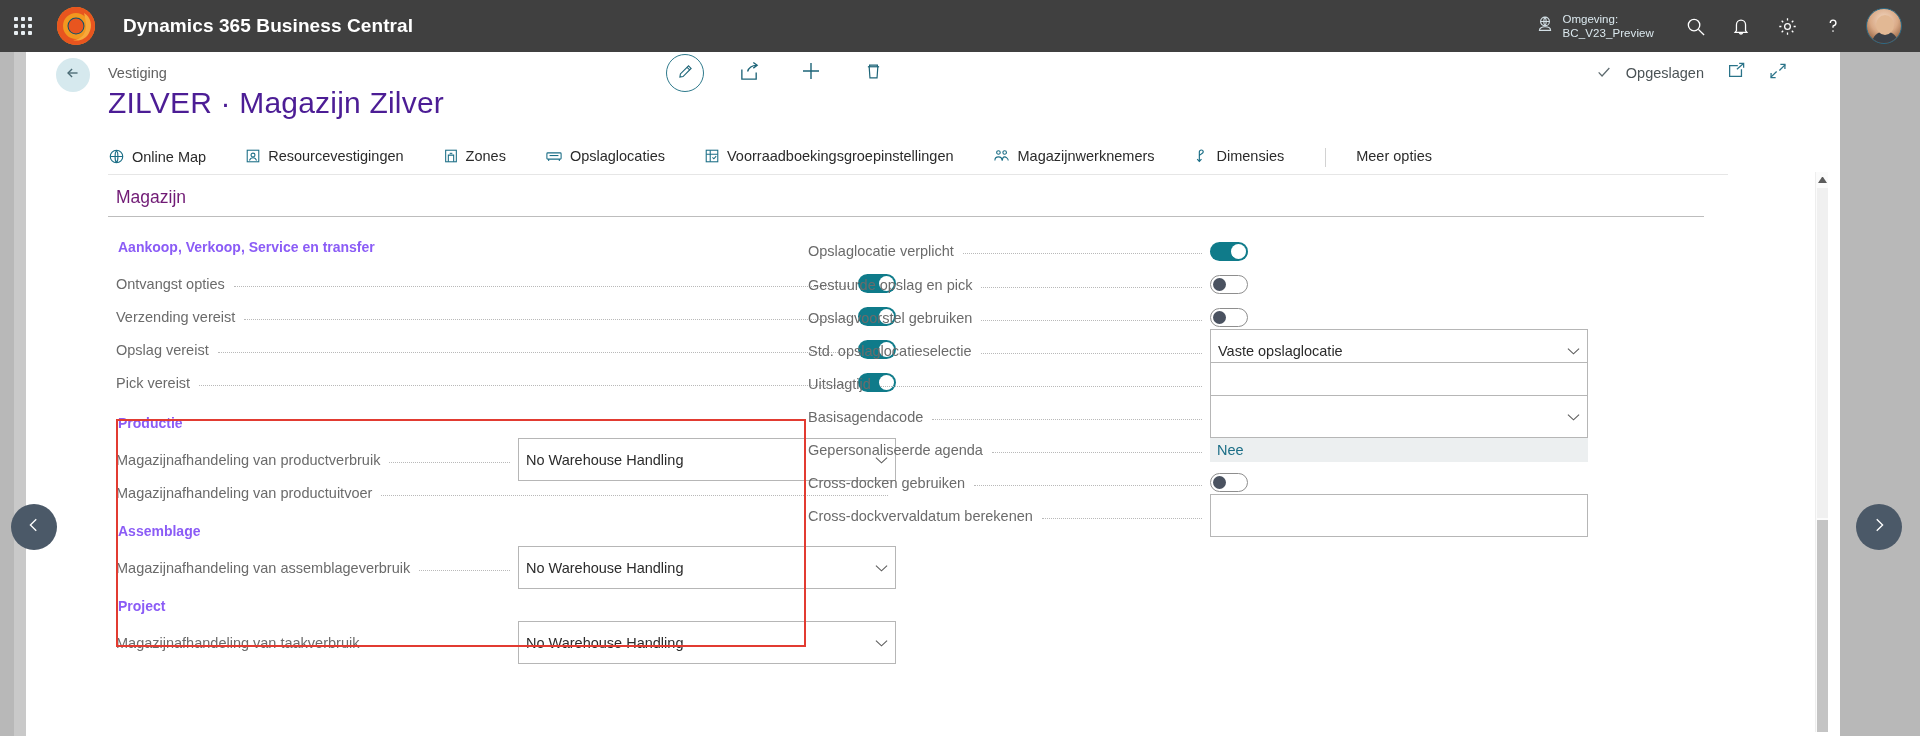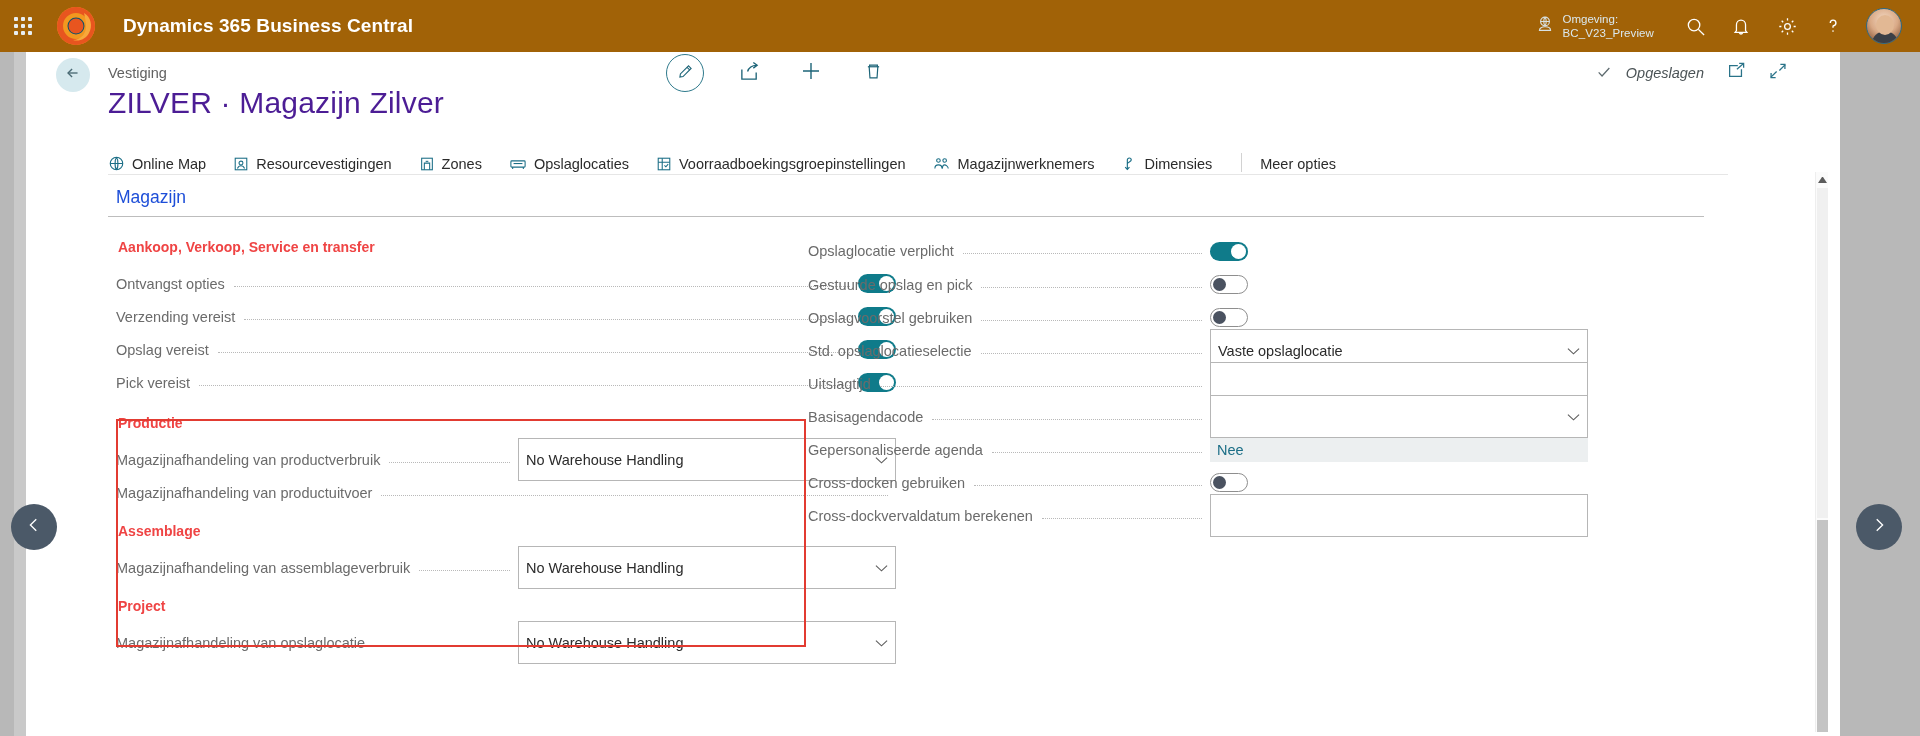--- a/index.html
+++ b/index.html
@@ -6,21 +6,21 @@
   html, body {
     width: 1920px; height: 736px;
     font-family: "Liberation Sans", sans-serif;
     background: #b8b8b8;
     overflow: hidden;
   }
 
   
   .topbar {
     position: absolute; left: 0; top: 0; width: 1920px; height: 52px;
-    background: #a16207; display: flex; align-items: center;
+    background: #404040; display: flex; align-items: center;
   }
   .waffle { width: 46px; display: flex; justify-content: center; }
   .waffle-grid { display: grid; grid-template-columns: repeat(3, 4px);
     grid-template-rows: repeat(3, 4px); gap: 3px; }
   .waffle-grid i { display: block; width: 4px; height: 4px; background: #e8eef2; border-radius: 1px; }
   .brandlogo { width: 44px; height: 44px; margin-left: 8px; position: relative; }
   .brandlogo svg { display: block; }
   .apptitle {
     color: #ffffff; font-size: 19px; font-weight: bold; margin-left: 25px;
     letter-spacing: .1px;
@@ -74,59 +74,59 @@
     display: flex; align-items: center; gap: 28px;
   }
   .cmd-edit {
     width: 38px; height: 38px; border-radius: 50%; border: 1.4px solid #2f7a8c;
     display: flex; align-items: center; justify-content: center; color: #1d6478;
   }
   .cmd-ico { width: 34px; height: 38px; display:flex; align-items:center; justify-content:center; color: #1d6478; }
   .cmd-right {
     position: absolute; right: 52px; top: 0; height: 42px; display: flex; align-items: center; gap: 22px;
   }
-  .saved { display: flex; align-items: center; color: #4b5356; font-size: 14.5px; gap: 14px; font-style: italic; }
+  .saved { display: flex; align-items: center; color: #4b5356; font-size: 14.5px; gap: 14px; }
   .saved .chk { color: #5d6a6e; }
   .cr-ico { color: #2a7389; display:flex; align-items:center; }
 
   
   .pagetitle {
     position: absolute; left: 82px; top: 34px; font-size: 30px; color: #4c1d95; font-weight: 400;
     letter-spacing: .2px;
   }
 
   
   .actionbar {
-    position: absolute; left: 82px; top: 88px; width: 1620px; height: 32px;
-    display: flex; align-items: flex-end; gap: 4px;
+    position: absolute; left: 82px; top: 96px; width: 1620px; height: 32px;
+    display: flex; align-items: flex-start; gap: 16px;
   }
   .act {
     display: flex; align-items: center; gap: 7px; font-size: 14.5px; color: #2b2b2b;
     padding: 0 11px 0 0; margin-right: 12px; white-space: nowrap;
   }
   .act .ai { color: #1b6e86; display: flex; align-items: center; }
   .act-sep { width: 1px; height: 19px; background: #d2d2d2; margin: 0 14px 0 2px; }
   .act-more { font-size: 14.5px; color: #2b2b2b; }
   .actionbar-rule {
     position: absolute; left: 82px; top: 122px; width: 1620px; height: 1px; background: #e6e6e6;
   }
 
   
   .content {
     position: absolute; left: 82px; top: 124px; width: 1700px; height: 560px; overflow: hidden;
   }
-  .sect-title { font-size: 17.5px; color: #1d4ed8; padding: 11px 0 8px 8px; }
+  .sect-title { font-size: 17.5px; color: #701a75; padding: 11px 0 8px 8px; }
   .sect-rule { width: 1596px; height: 1px; background: #bdbdbd; }
 
   .cols { position: relative; margin-top: 17px; }
   .col { position: absolute; top: 0; width: 780px; }
   .col-l { left: 8px; }
   .col-r { left: 700px; }
 
-  .grp { font-size: 14px; font-weight: bold; color: #ef4444; padding: 5px 0 12px 2px; }
+  .grp { font-size: 14px; font-weight: bold; color: #8b5cf6; padding: 5px 0 12px 2px; }
 
   .row { display: flex; align-items: center; height: 33px; }
   .row .lbl { font-size: 14.5px; color: #6b6b6b; white-space: nowrap; }
   .row .dots {
     flex: 1; border-bottom: 1.6px dotted #b9b9b9; margin: 0 8px 5px 9px; height: 11px; min-width: 10px;
   }
 
   
   .col-l .ctl-wrap { width: 382px; display: flex; align-items: center; }
   .col-r .ctl-wrap { width: 378px; display: flex; align-items: center; }
@@ -492,21 +492,21 @@
               <svg width="13" height="9" viewBox="0 0 14 9" fill="none" stroke="#5d5d5d" stroke-width="1.2">
                   <path d="M1 1.5L7 7l6-5.5"></path>
                 </svg>
             </span>
           </span>
         </div>
 
         <div class="grp" style="padding-top:14px">Project</div>
 
         <div class="row">
-          <span class="lbl">Magazijnafhandeling van opslaglocatie</span>
+          <span class="lbl">Magazijnafhandeling van taakverbruik</span>
           <span class="dots"></span>
           <span class="field wide">
             <span>No Warehouse Handling</span>
             <span class="caret">
               <svg width="13" height="9" viewBox="0 0 14 9" fill="none" stroke="#5d5d5d" stroke-width="1.2">
                   <path d="M1 1.5L7 7l6-5.5"></path>
                 </svg>
             </span>
           </span>
         </div>

